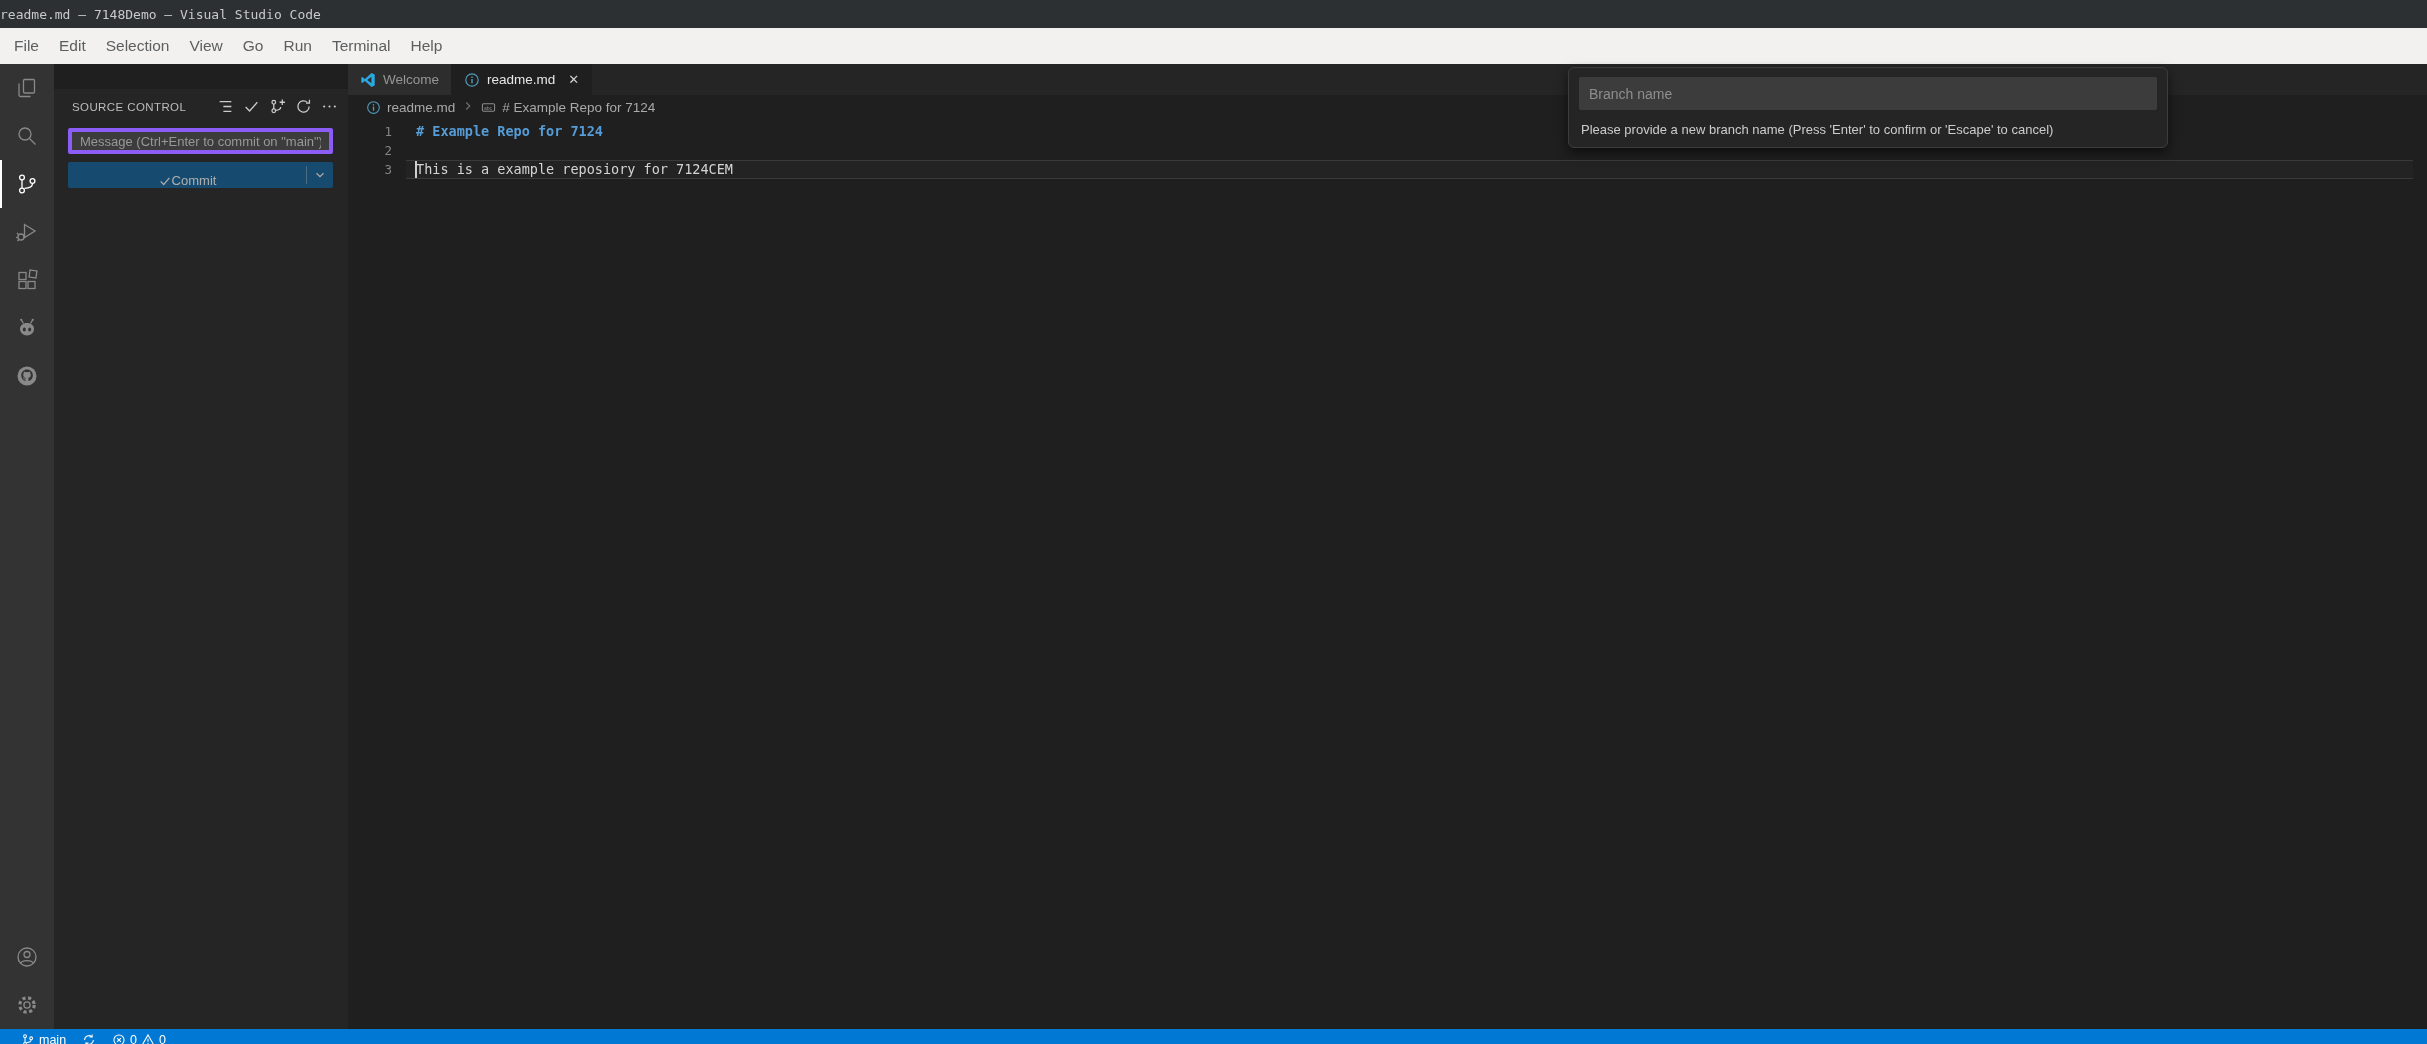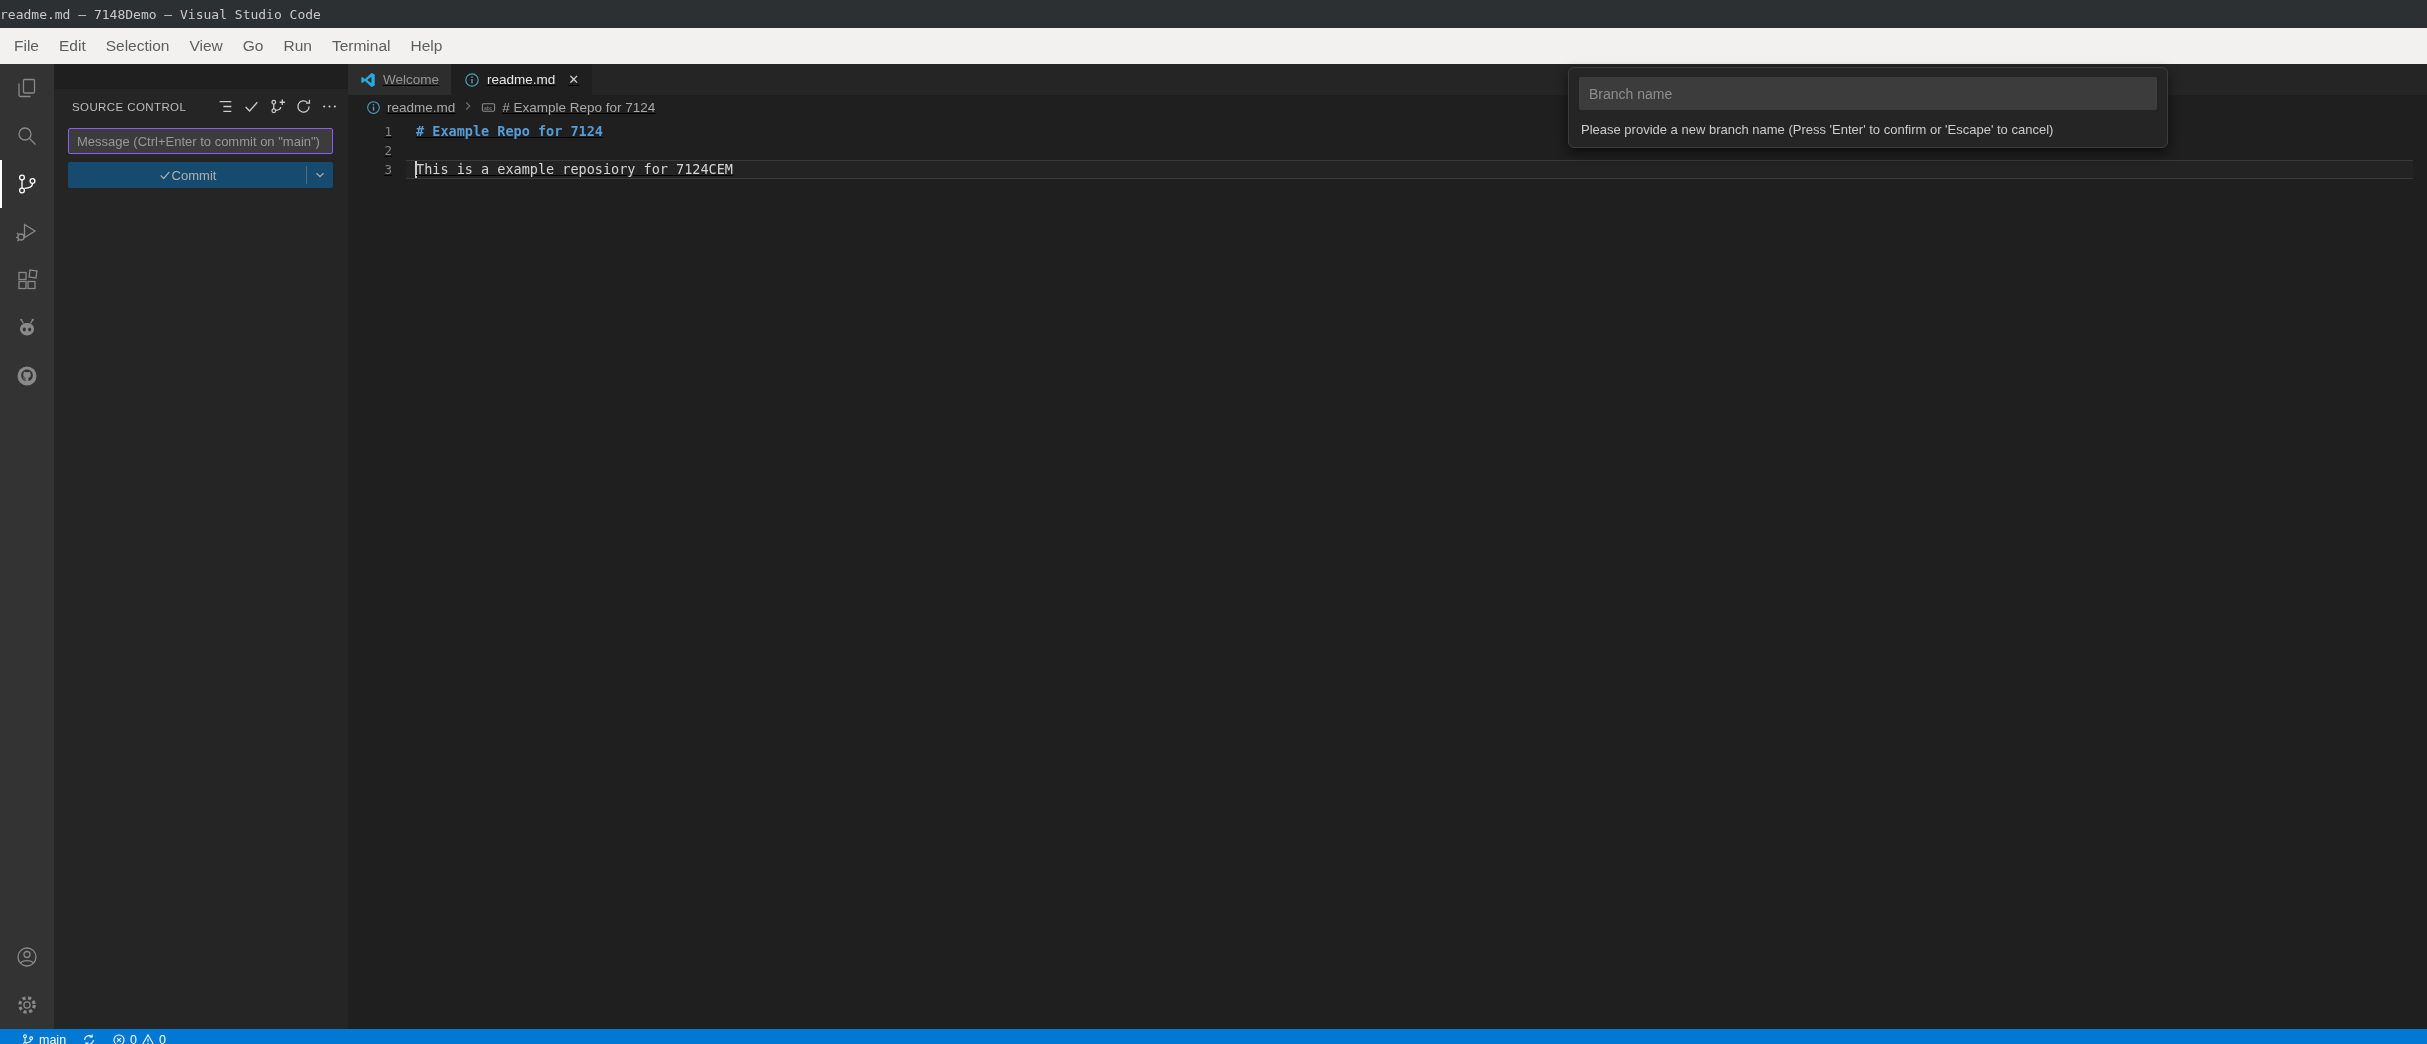--- a/index.html
+++ b/index.html
@@ -28,34 +28,34 @@
   .ab-spacer { flex:1; }
 
   
   .sidebar { width:294px; background:#252526; position:relative;margin-top:25px; }
   .sidebar-header { height:35px; display:flex; align-items:center; padding:0 10px 0 18px; }
   .sidebar-title { color:#bcbcbc; font-size:11.5px; letter-spacing:.4px; flex:1; white-space:nowrap; }
   .sc-actions { display:flex; align-items:center; gap:9px; }
   .sc-actions svg { width:17px; height:17px; stroke:#cccccc; fill:none; stroke-width:1.2; }
 
   .commit-input { display:block; width:265px; margin:4px 14px 8px 14px; height:26px; background:#3c3c3c;
-                  border:1px solid #8b5cf6; border-radius:2px; color:#cccccc; font-size:13px;
+                  border:4px solid #8b5cf6; border-radius:2px; color:#cccccc; font-size:13px;
                   padding:0 8px; font-family:"Liberation Sans",sans-serif; outline:none; }
   .commit-input::placeholder { color:#989898; }
 
   .commit-btn { width:265px; margin:0 14px; height:26px; background:#0e639c; opacity:.62; border:none;
                 border-radius:2px; display:flex; align-items:stretch; color:#ffffff; font-size:13px; }
-  .commit-main { flex:1; display:flex; align-items:center; justify-content:center; gap:0; }
+  .commit-main { flex:1; display:flex; align-items:flex-end; justify-content:center; gap:0; }
   .commit-main svg { width:14px; height:14px; stroke:#ffffff; fill:none; stroke-width:1.4; }
   .commit-divider { width:1px; background:rgba(255,255,255,.35); margin:4px 0; }
   .commit-drop { width:26px; display:flex; align-items:center; justify-content:center; }
   .commit-drop svg { width:14px; height:14px; stroke:#ffffff; fill:none; stroke-width:1.4; }
 
   
-  .editor-area { flex:1; background:#1f1f1f; display:flex; flex-direction:column;text-decoration:underline; }
+  .editor-area { flex:1; background:#1f1f1f; display:flex; flex-direction:column; }
   .tabbar { height:31px; background:#252526; display:flex; }
   .tab { display:flex; align-items:center; gap:7px; padding:0 12px; font-size:13.5px; border-right:1px solid #1f1f1f; }
   .tab.inactive { background:#2d2d2d; color:#969696; }
   .tab.active { background:#1f1f1f; color:#e7e7e7; }
   .tab .close { color:#cfcfcf; font-size:13px; margin-left:6px; }
   .tab svg { width:16px; height:16px; }
 
   .breadcrumbs { height:25px; display:flex; align-items:center; gap:6px; padding-left:18px;
                  color:#a9a9a9; font-size:13.5px; }
   .breadcrumbs svg { width:15px; height:15px; }

